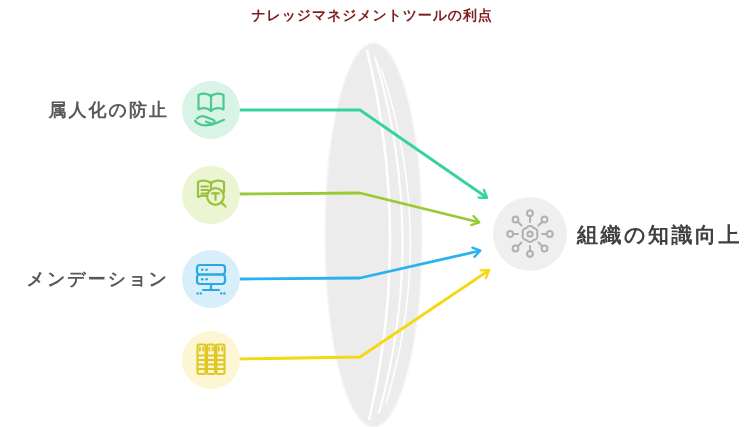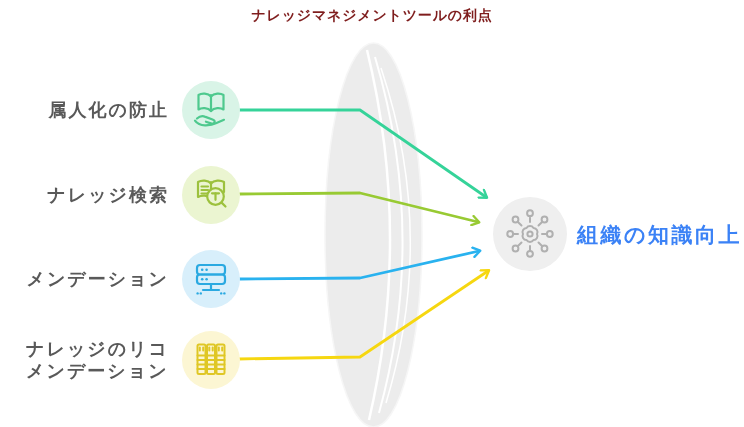--- a/index.html
+++ b/index.html
@@ -17,21 +17,21 @@
     display:flex;align-items:center;justify-content:flex-end;gap:13px;z-index:2;
   }
   .item .label{
     text-align:left;font-size:18px;font-weight:700;color:#595959;
     letter-spacing:2px;line-height:1.25;white-space:pre-line;
   }
   .badge{width:58px;height:58px;flex:0 0 58px;}
   .result{position:absolute;left:493px;top:197px;width:74px;height:74px;z-index:2;}
   .result-label{
     position:absolute;left:577px;top:221px;font-size:21px;font-weight:700;
-    color:#3b82f6;letter-spacing:2.5px;z-index:2;
+    color:#404040;letter-spacing:2.5px;z-index:2;
   }
 </style>
 </head>
 <body>
 
 <div class="canvas">
 
   <div class="title">ナレッジマネジメントツールの利点</div>
 
   <svg class="layer" viewBox="0 0 744 427">
@@ -71,21 +71,20 @@
         <path d="M29 14 V30"></path>
         <path d="M29 15.5 C26 12 19.5 12 16.5 14 V28.5 C19.5 26.5 26 26.5 29 30"></path>
         <path d="M29 15.5 C32 12 38.5 12 41.5 14 V28.5 C38.5 26.5 32 26.5 29 30"></path>
         <path d="M15 37.5 q4 -3.6 8.5 -1.6 l7 2.6 q3 1.1 1.9 3 q-1 1.7 -3.5 0.9 l-5 -1.7"></path>
         <path d="M13 39.7 q3.5 5 11 4.6 q6 -0.2 10.5 -2.3 l7.5 -3.2"></path>
       </g>
     </svg>
   </div>
 
   <div class="item" style="top:155px">
-    <div class="label">ナレッジ検索</div>
     <svg class="badge" viewBox="0 0 58 58">
       <circle cx="29" cy="29" r="29" fill="#ebf5d1"></circle>
       <g fill="none" stroke-width="2.2" stroke-linecap="round" stroke-linejoin="round" stroke="#9cc13d">
         <path d="M29 16 V30"></path>
         <path d="M29 17.5 C26 14 19.5 14 16 16 V31 C19.5 29 26 29 29 32.5"></path>
         <path d="M29 17.5 C32 14 38.5 14 42 16 V26"></path>
         <path d="M19.5 20.5 H26"></path>
           <path d="M19.5 24 H26"></path>
           <path d="M19.5 27.5 H26"></path>
         <circle cx="33.5" cy="30.5" r="8.3" fill="#ebf5d1"></circle>
@@ -113,22 +112,20 @@
           <circle cx="24.6" cy="29.3" r="1.3"></circle>
         <circle cx="15.6" cy="43.4" r="1.2"></circle>
           <circle cx="18.8" cy="43.4" r="1.2"></circle>
         <circle cx="39.2" cy="43.4" r="1.2"></circle>
           <circle cx="42.4" cy="43.4" r="1.2"></circle>
       </g>
     </svg>
   </div>
 
   <div class="item" style="top:320px">
-    <div class="label">ナレッジのリコ
-メンデーション</div>
     <svg class="badge" viewBox="0 0 58 58">
       <circle cx="29" cy="29" r="29" fill="#fcf6d3"></circle>
       <g fill="none" stroke-width="2" stroke-linecap="round" stroke-linejoin="round" stroke="#dfc725">
         <rect x="15.5" y="13.5" width="8" height="29.5" rx="1.5"></rect>
         <rect x="25" y="13.5" width="8" height="29.5" rx="1.5"></rect>
         <rect x="34.5" y="13.5" width="8" height="29.5" rx="1.5"></rect>
         <path d="M17.8 16.5 V19.5"></path>
           <path d="M21.2 16.5 V19.5"></path>
         <path d="M27.3 16.5 V19.5"></path>
           <path d="M30.7 16.5 V19.5"></path>

